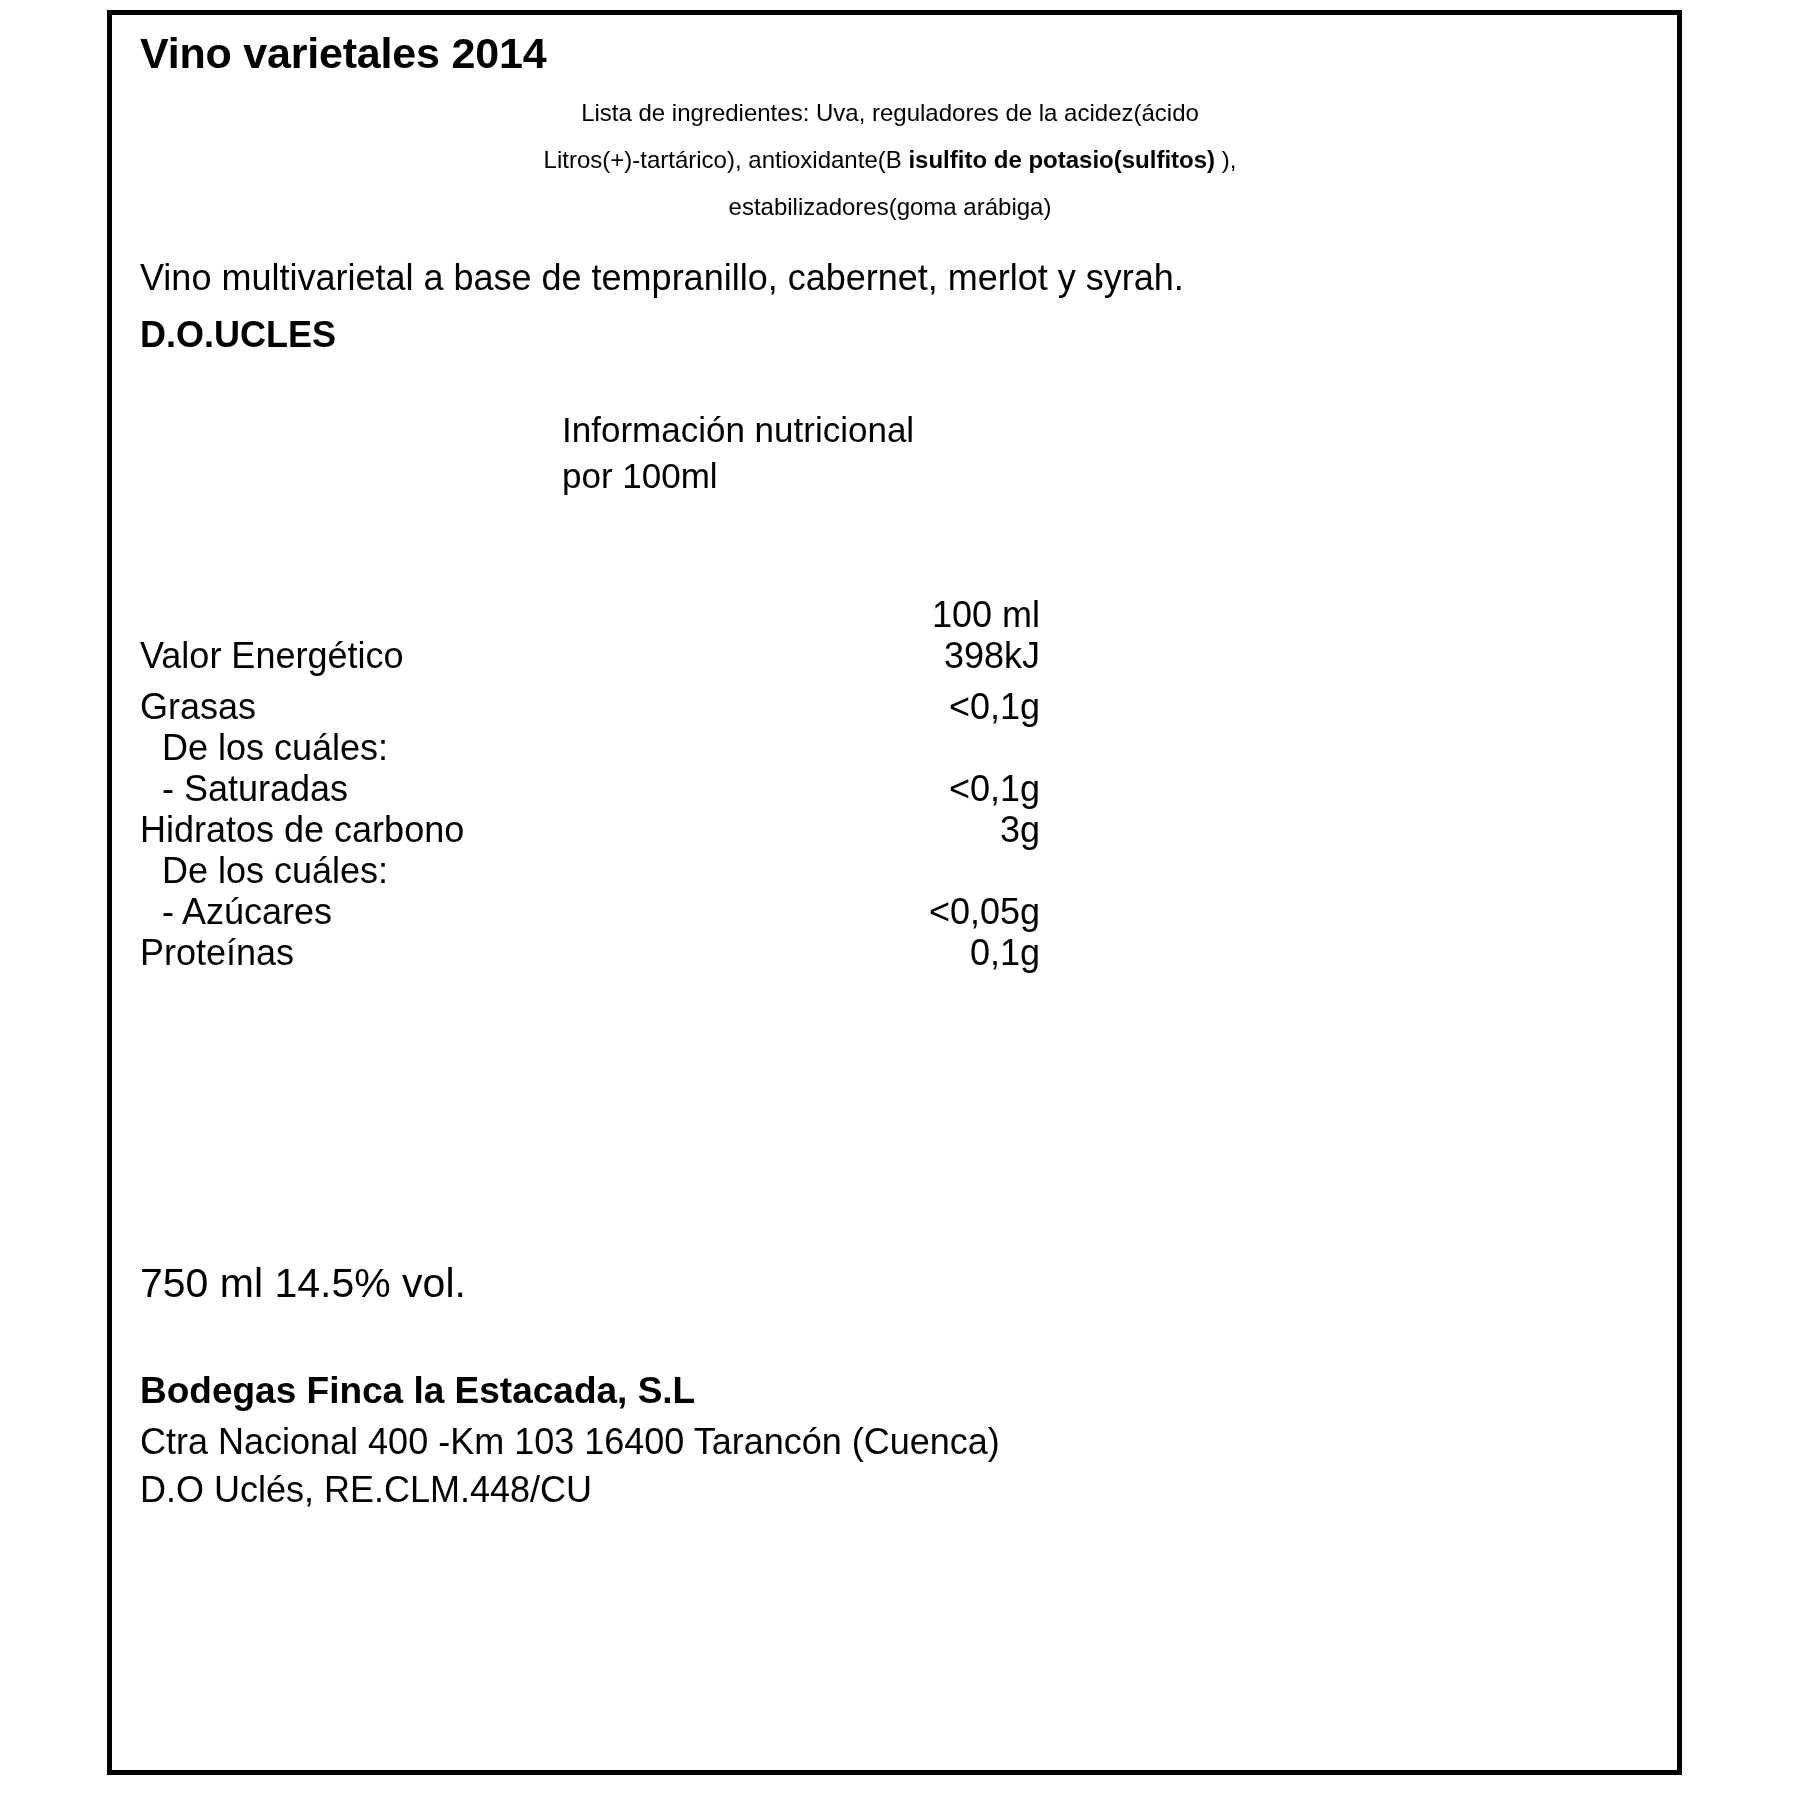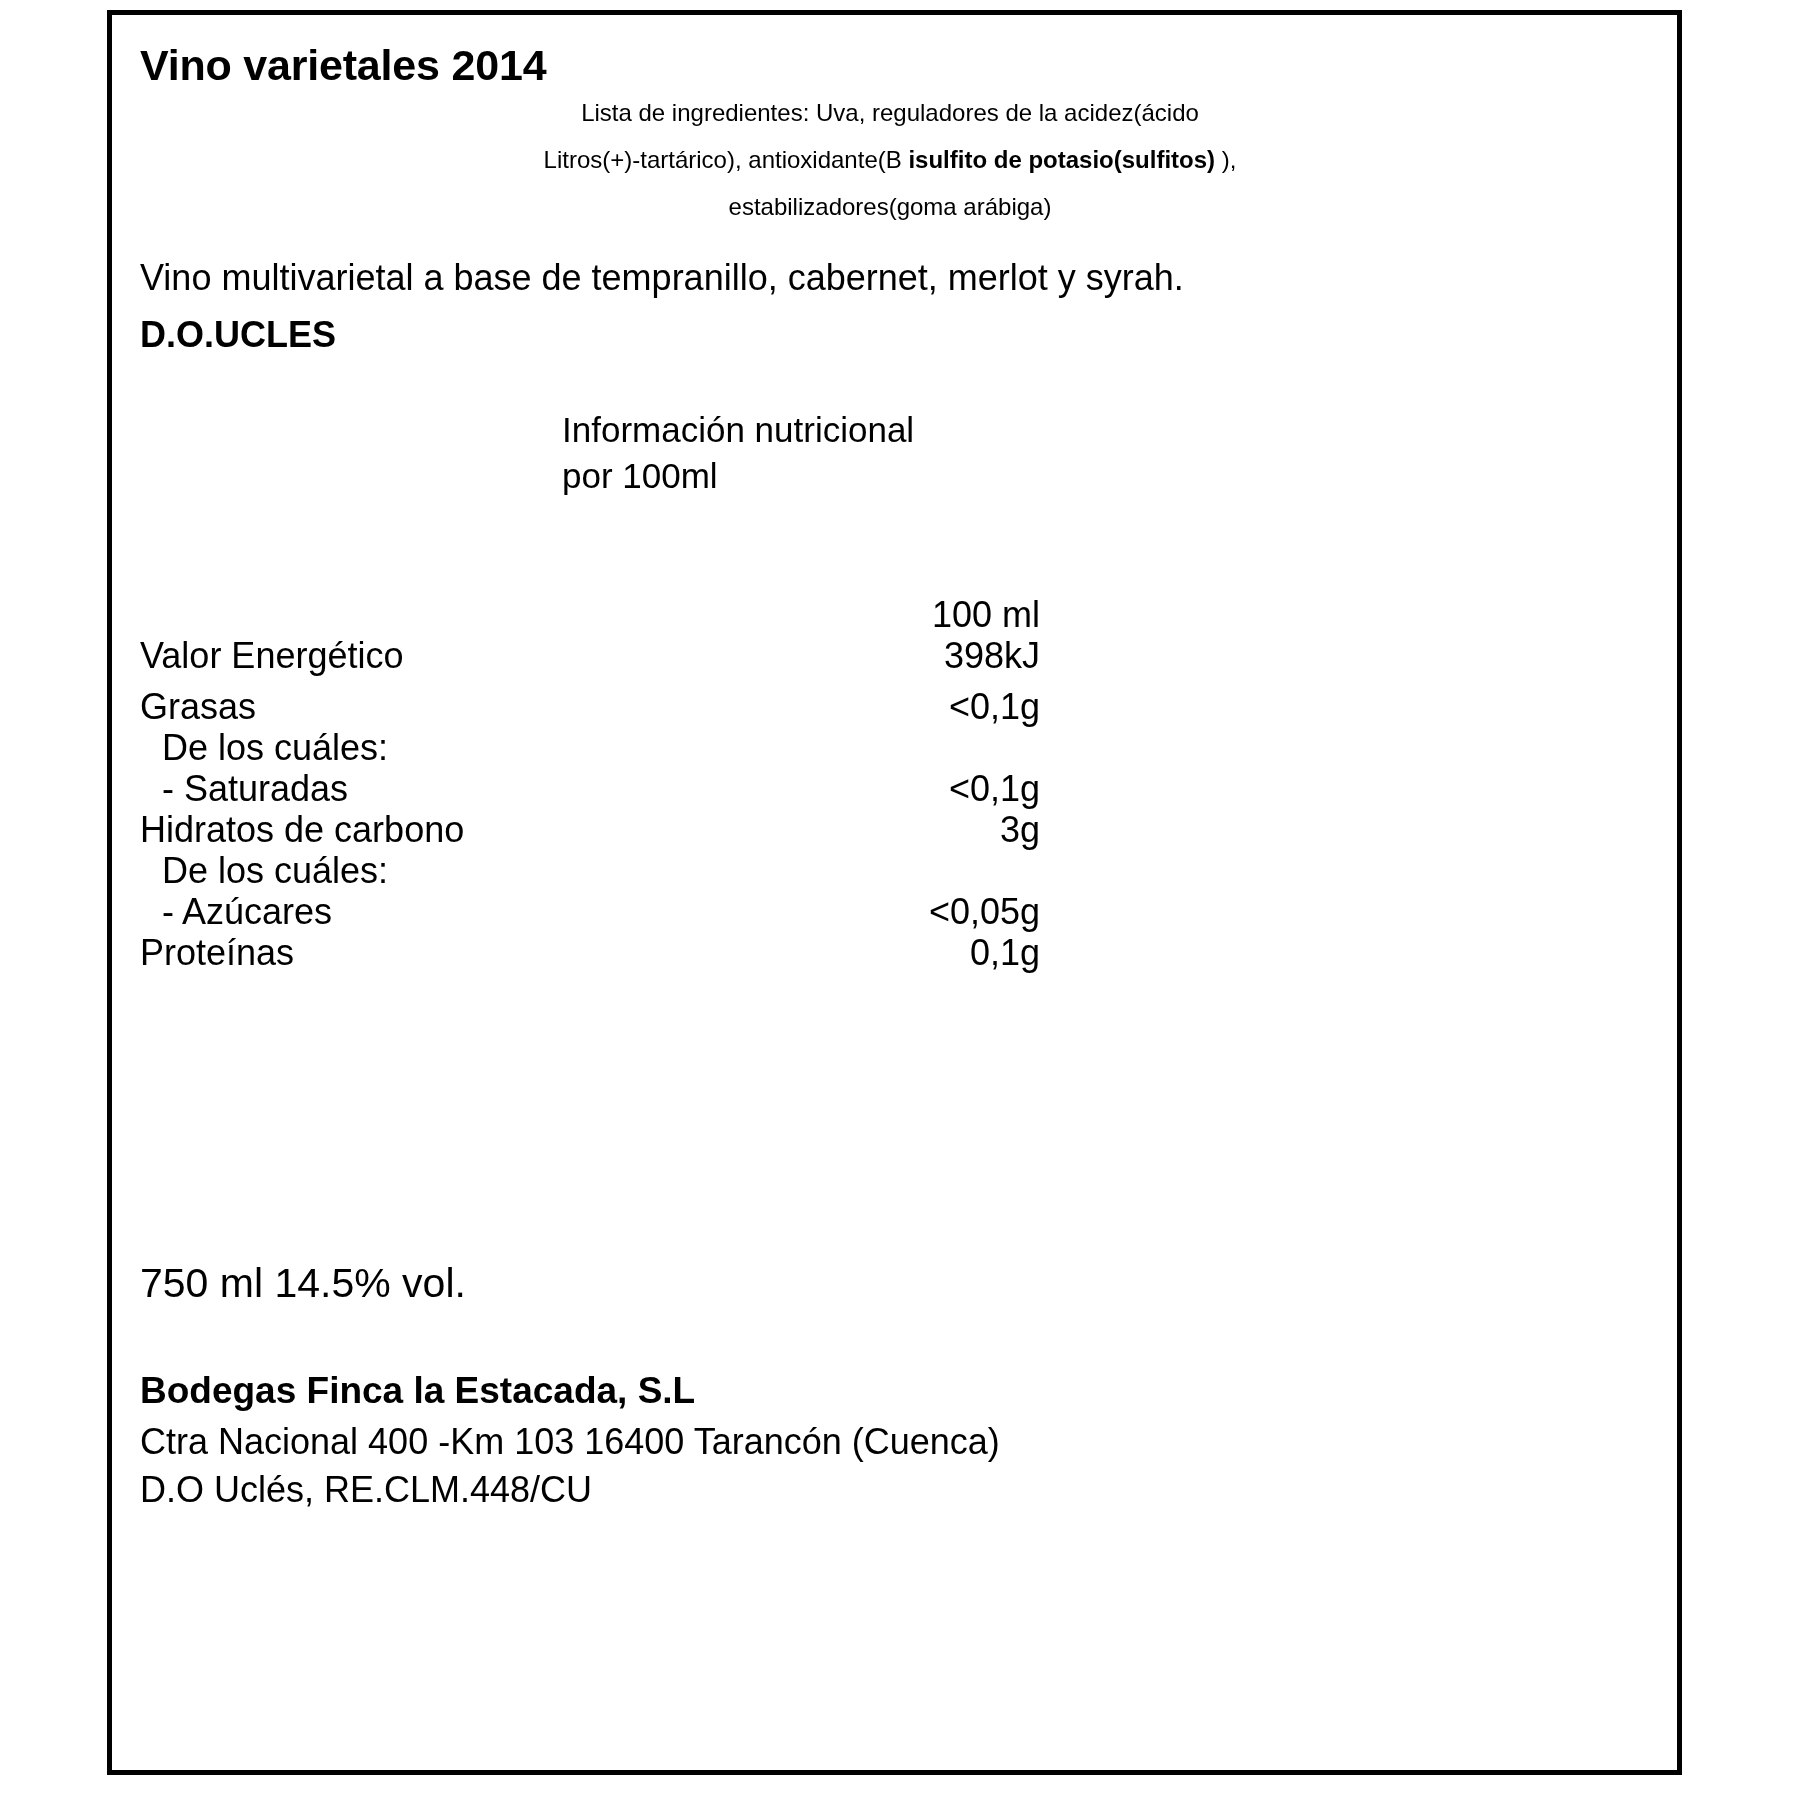--- a/index.html
+++ b/index.html
@@ -35,21 +35,20 @@
 
   
   .product-title {
     position: absolute;
     left: 28px;
     top: 14px;
     font-size: 43px;
     font-weight: bold;
     letter-spacing: -0.2px;
     white-space: nowrap;
-    margin-top: 12px;
   }
 
   .ingredients-block {
     position: absolute;
     left: 28px;
     top: 74px;
     width: 1500px;
     font-size: 24px;
     line-height: 47px;
     text-align: center;

